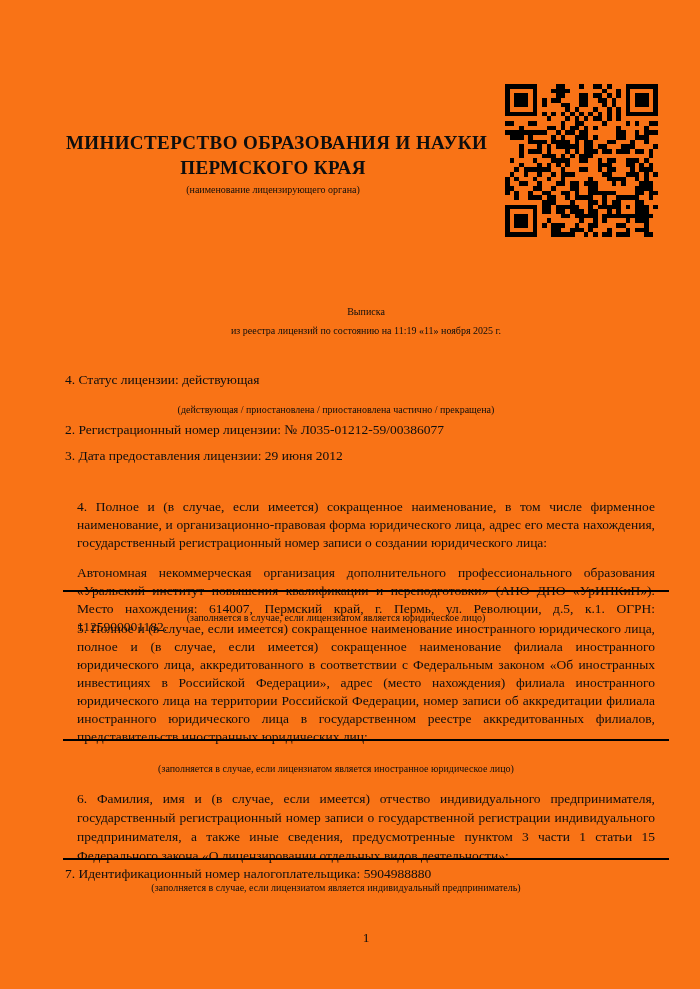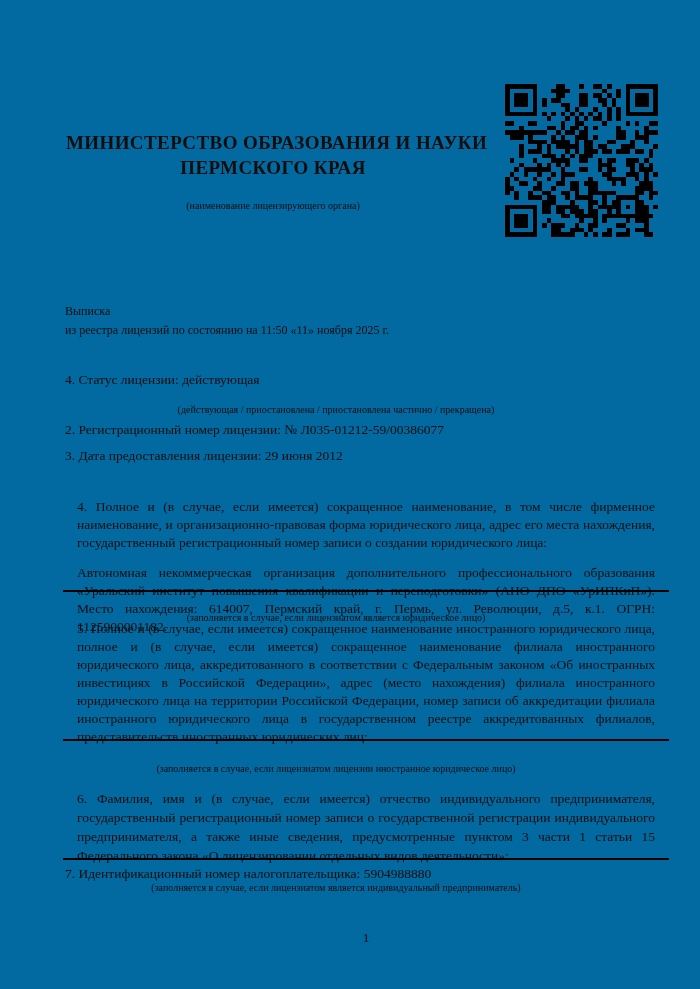--- a/index.html
+++ b/index.html
@@ -1,50 +1,50 @@
 <!DOCTYPE html>
 <html><head>
 <meta charset="utf-8">
 <style>
   html, body { margin: 0; padding: 0; background: #ffffff; }
   .page {
     position: relative;
     width: 700px;
     height: 989px;
-    background: #0369a1;
+    background: #f97316;
     color: #0e0e0e;
     font-family: "Liberation Serif", "DejaVu Serif", serif;
     overflow: hidden;
   }
   .abs { position: absolute; left: 65px; width: 602px; box-sizing: border-box; }
 
   
   .header-text {
     position: absolute;
     left: 66px; top: 130px; width: 414px;
     text-align: center;
   }
   .ministry-line {
     font-size: 19px;
     font-weight: bold;
     line-height: 25px;
     letter-spacing: 0.4px;
     white-space: nowrap;
   }
   .ministry-caption {
-    margin-top: 20px;
+    margin-top: 4px;
     font-size: 10px;
     line-height: 12px;
   }
 
   
   .qr { position: absolute; left: 505px; top: 84px; width: 153px; height: 153px; }
 
   
-  .doc-title { top: 302px; text-align: left; font-size: 12px; line-height: 19px; }
+  .doc-title { top: 302px; text-align: center; font-size: 10px; line-height: 19px; }
 
   
   .item { font-size: 13.5px; line-height: 19px; }
   .para { font-size: 13.5px; line-height: 18px; text-align: justify; }
   .para p { margin: 12px; }
 
   
   .caption {
     font-size: 10px;
     line-height: 13px;
@@ -74,42 +74,42 @@
   </div>
 
   <div class="qr">
     <svg id="qr-svg" viewBox="0 0 33 33" width="153" height="153" shape-rendering="crispEdges">
         <path d="M0 0h1v1h-1zM1 0h1v1h-1zM2 0h1v1h-1zM3 0h1v1h-1zM4 0h1v1h-1zM5 0h1v1h-1zM6 0h1v1h-1zM11 0h1v1h-1zM12 0h1v1h-1zM16 0h1v1h-1zM19 0h1v1h-1zM20 0h1v1h-1zM22 0h1v1h-1zM26 0h1v1h-1zM27 0h1v1h-1zM28 0h1v1h-1zM29 0h1v1h-1zM30 0h1v1h-1zM31 0h1v1h-1zM32 0h1v1h-1zM0 1h1v1h-1zM6 1h1v1h-1zM10 1h1v1h-1zM11 1h1v1h-1zM12 1h1v1h-1zM13 1h1v1h-1zM21 1h1v1h-1zM24 1h1v1h-1zM26 1h1v1h-1zM32 1h1v1h-1zM0 2h1v1h-1zM2 2h1v1h-1zM3 2h1v1h-1zM4 2h1v1h-1zM6 2h1v1h-1zM11 2h1v1h-1zM12 2h1v1h-1zM16 2h1v1h-1zM17 2h1v1h-1zM19 2h1v1h-1zM20 2h1v1h-1zM22 2h1v1h-1zM24 2h1v1h-1zM26 2h1v1h-1zM28 2h1v1h-1zM29 2h1v1h-1zM30 2h1v1h-1zM32 2h1v1h-1zM0 3h1v1h-1zM2 3h1v1h-1zM3 3h1v1h-1zM4 3h1v1h-1zM6 3h1v1h-1zM8 3h1v1h-1zM10 3h1v1h-1zM11 3h1v1h-1zM16 3h1v1h-1zM17 3h1v1h-1zM20 3h1v1h-1zM21 3h1v1h-1zM23 3h1v1h-1zM26 3h1v1h-1zM28 3h1v1h-1zM29 3h1v1h-1zM30 3h1v1h-1zM32 3h1v1h-1zM0 4h1v1h-1zM2 4h1v1h-1zM3 4h1v1h-1zM4 4h1v1h-1zM6 4h1v1h-1zM8 4h1v1h-1zM12 4h1v1h-1zM13 4h1v1h-1zM16 4h1v1h-1zM17 4h1v1h-1zM21 4h1v1h-1zM23 4h1v1h-1zM26 4h1v1h-1zM28 4h1v1h-1zM29 4h1v1h-1zM30 4h1v1h-1zM32 4h1v1h-1zM0 5h1v1h-1zM6 5h1v1h-1zM13 5h1v1h-1zM15 5h1v1h-1zM19 5h1v1h-1zM22 5h1v1h-1zM24 5h1v1h-1zM26 5h1v1h-1zM32 5h1v1h-1zM0 6h1v1h-1zM1 6h1v1h-1zM2 6h1v1h-1zM3 6h1v1h-1zM4 6h1v1h-1zM5 6h1v1h-1zM6 6h1v1h-1zM8 6h1v1h-1zM10 6h1v1h-1zM12 6h1v1h-1zM14 6h1v1h-1zM16 6h1v1h-1zM18 6h1v1h-1zM20 6h1v1h-1zM22 6h1v1h-1zM24 6h1v1h-1zM26 6h1v1h-1zM27 6h1v1h-1zM28 6h1v1h-1zM29 6h1v1h-1zM30 6h1v1h-1zM31 6h1v1h-1zM32 6h1v1h-1zM9 7h1v1h-1zM13 7h1v1h-1zM15 7h1v1h-1zM17 7h1v1h-1zM19 7h1v1h-1zM20 7h1v1h-1zM22 7h1v1h-1zM24 7h1v1h-1zM0 8h1v1h-1zM1 8h1v1h-1zM5 8h1v1h-1zM6 8h1v1h-1zM12 8h1v1h-1zM15 8h1v1h-1zM16 8h1v1h-1zM21 8h1v1h-1zM26 8h1v1h-1zM28 8h1v1h-1zM31 8h1v1h-1zM32 8h1v1h-1zM3 9h1v1h-1zM9 9h1v1h-1zM10 9h1v1h-1zM12 9h1v1h-1zM14 9h1v1h-1zM15 9h1v1h-1zM17 9h1v1h-1zM19 9h1v1h-1zM24 9h1v1h-1zM30 9h1v1h-1zM0 10h1v1h-1zM1 10h1v1h-1zM2 10h1v1h-1zM3 10h1v1h-1zM4 10h1v1h-1zM5 10h1v1h-1zM6 10h1v1h-1zM7 10h1v1h-1zM8 10h1v1h-1zM11 10h1v1h-1zM13 10h1v1h-1zM14 10h1v1h-1zM16 10h1v1h-1zM17 10h1v1h-1zM24 10h1v1h-1zM25 10h1v1h-1zM28 10h1v1h-1zM30 10h1v1h-1zM31 10h1v1h-1zM32 10h1v1h-1zM1 11h1v1h-1zM2 11h1v1h-1zM3 11h1v1h-1zM5 11h1v1h-1zM10 11h1v1h-1zM12 11h1v1h-1zM15 11h1v1h-1zM16 11h1v1h-1zM17 11h1v1h-1zM19 11h1v1h-1zM24 11h1v1h-1zM25 11h1v1h-1zM28 11h1v1h-1zM29 11h1v1h-1zM30 11h1v1h-1zM5 12h1v1h-1zM6 12h1v1h-1zM7 12h1v1h-1zM8 12h1v1h-1zM10 12h1v1h-1zM11 12h1v1h-1zM12 12h1v1h-1zM13 12h1v1h-1zM15 12h1v1h-1zM17 12h1v1h-1zM18 12h1v1h-1zM22 12h1v1h-1zM23 12h1v1h-1zM27 12h1v1h-1zM30 12h1v1h-1zM3 13h1v1h-1zM7 13h1v1h-1zM9 13h1v1h-1zM11 13h1v1h-1zM12 13h1v1h-1zM13 13h1v1h-1zM14 13h1v1h-1zM15 13h1v1h-1zM17 13h1v1h-1zM18 13h1v1h-1zM20 13h1v1h-1zM21 13h1v1h-1zM25 13h1v1h-1zM26 13h1v1h-1zM27 13h1v1h-1zM32 13h1v1h-1zM3 14h1v1h-1zM5 14h1v1h-1zM6 14h1v1h-1zM7 14h1v1h-1zM9 14h1v1h-1zM13 14h1v1h-1zM15 14h1v1h-1zM17 14h1v1h-1zM18 14h1v1h-1zM19 14h1v1h-1zM21 14h1v1h-1zM22 14h1v1h-1zM24 14h1v1h-1zM25 14h1v1h-1zM26 14h1v1h-1zM28 14h1v1h-1zM29 14h1v1h-1zM31 14h1v1h-1zM3 15h1v1h-1zM8 15h1v1h-1zM9 15h1v1h-1zM10 15h1v1h-1zM12 15h1v1h-1zM14 15h1v1h-1zM16 15h1v1h-1zM17 15h1v1h-1zM18 15h1v1h-1zM31 15h1v1h-1zM1 16h1v1h-1zM6 16h1v1h-1zM10 16h1v1h-1zM11 16h1v1h-1zM12 16h1v1h-1zM13 16h1v1h-1zM16 16h1v1h-1zM17 16h1v1h-1zM20 16h1v1h-1zM22 16h1v1h-1zM23 16h1v1h-1zM26 16h1v1h-1zM27 16h1v1h-1zM28 16h1v1h-1zM30 16h1v1h-1zM3 17h1v1h-1zM7 17h1v1h-1zM9 17h1v1h-1zM11 17h1v1h-1zM13 17h1v1h-1zM20 17h1v1h-1zM21 17h1v1h-1zM22 17h1v1h-1zM26 17h1v1h-1zM27 17h1v1h-1zM29 17h1v1h-1zM31 17h1v1h-1zM2 18h1v1h-1zM4 18h1v1h-1zM5 18h1v1h-1zM6 18h1v1h-1zM7 18h1v1h-1zM8 18h1v1h-1zM9 18h1v1h-1zM12 18h1v1h-1zM16 18h1v1h-1zM17 18h1v1h-1zM20 18h1v1h-1zM22 18h1v1h-1zM23 18h1v1h-1zM27 18h1v1h-1zM29 18h1v1h-1zM30 18h1v1h-1zM31 18h1v1h-1zM1 19h1v1h-1zM4 19h1v1h-1zM7 19h1v1h-1zM10 19h1v1h-1zM12 19h1v1h-1zM13 19h1v1h-1zM14 19h1v1h-1zM21 19h1v1h-1zM22 19h1v1h-1zM26 19h1v1h-1zM27 19h1v1h-1zM28 19h1v1h-1zM30 19h1v1h-1zM32 19h1v1h-1zM0 20h1v1h-1zM2 20h1v1h-1zM6 20h1v1h-1zM9 20h1v1h-1zM12 20h1v1h-1zM18 20h1v1h-1zM22 20h1v1h-1zM23 20h1v1h-1zM24 20h1v1h-1zM25 20h1v1h-1zM28 20h1v1h-1zM30 20h1v1h-1zM0 21h1v1h-1zM3 21h1v1h-1zM4 21h1v1h-1zM7 21h1v1h-1zM11 21h1v1h-1zM12 21h1v1h-1zM14 21h1v1h-1zM15 21h1v1h-1zM17 21h1v1h-1zM18 21h1v1h-1zM19 21h1v1h-1zM23 21h1v1h-1zM25 21h1v1h-1zM29 21h1v1h-1zM30 21h1v1h-1zM31 21h1v1h-1zM0 22h1v1h-1zM1 22h1v1h-1zM6 22h1v1h-1zM7 22h1v1h-1zM10 22h1v1h-1zM14 22h1v1h-1zM15 22h1v1h-1zM18 22h1v1h-1zM19 22h1v1h-1zM28 22h1v1h-1zM29 22h1v1h-1zM30 22h1v1h-1zM31 22h1v1h-1zM0 23h1v1h-1zM2 23h1v1h-1zM5 23h1v1h-1zM8 23h1v1h-1zM9 23h1v1h-1zM12 23h1v1h-1zM13 23h1v1h-1zM15 23h1v1h-1zM18 23h1v1h-1zM19 23h1v1h-1zM20 23h1v1h-1zM21 23h1v1h-1zM22 23h1v1h-1zM23 23h1v1h-1zM28 23h1v1h-1zM29 23h1v1h-1zM31 23h1v1h-1zM32 23h1v1h-1zM2 24h1v1h-1zM5 24h1v1h-1zM6 24h1v1h-1zM7 24h1v1h-1zM9 24h1v1h-1zM10 24h1v1h-1zM13 24h1v1h-1zM15 24h1v1h-1zM16 24h1v1h-1zM17 24h1v1h-1zM18 24h1v1h-1zM21 24h1v1h-1zM24 24h1v1h-1zM25 24h1v1h-1zM26 24h1v1h-1zM27 24h1v1h-1zM28 24h1v1h-1zM31 24h1v1h-1zM8 25h1v1h-1zM9 25h1v1h-1zM10 25h1v1h-1zM14 25h1v1h-1zM18 25h1v1h-1zM19 25h1v1h-1zM21 25h1v1h-1zM23 25h1v1h-1zM24 25h1v1h-1zM28 25h1v1h-1zM29 25h1v1h-1zM0 26h1v1h-1zM1 26h1v1h-1zM2 26h1v1h-1zM3 26h1v1h-1zM4 26h1v1h-1zM5 26h1v1h-1zM6 26h1v1h-1zM8 26h1v1h-1zM9 26h1v1h-1zM11 26h1v1h-1zM12 26h1v1h-1zM13 26h1v1h-1zM14 26h1v1h-1zM15 26h1v1h-1zM18 26h1v1h-1zM20 26h1v1h-1zM21 26h1v1h-1zM22 26h1v1h-1zM23 26h1v1h-1zM24 26h1v1h-1zM26 26h1v1h-1zM28 26h1v1h-1zM29 26h1v1h-1zM30 26h1v1h-1zM32 26h1v1h-1zM0 27h1v1h-1zM6 27h1v1h-1zM8 27h1v1h-1zM9 27h1v1h-1zM11 27h1v1h-1zM12 27h1v1h-1zM14 27h1v1h-1zM15 27h1v1h-1zM16 27h1v1h-1zM18 27h1v1h-1zM19 27h1v1h-1zM22 27h1v1h-1zM24 27h1v1h-1zM28 27h1v1h-1zM29 27h1v1h-1zM30 27h1v1h-1zM0 28h1v1h-1zM2 28h1v1h-1zM3 28h1v1h-1zM4 28h1v1h-1zM6 28h1v1h-1zM12 28h1v1h-1zM13 28h1v1h-1zM15 28h1v1h-1zM16 28h1v1h-1zM17 28h1v1h-1zM18 28h1v1h-1zM19 28h1v1h-1zM21 28h1v1h-1zM22 28h1v1h-1zM23 28h1v1h-1zM24 28h1v1h-1zM25 28h1v1h-1zM26 28h1v1h-1zM27 28h1v1h-1zM28 28h1v1h-1zM29 28h1v1h-1zM30 28h1v1h-1zM31 28h1v1h-1zM0 29h1v1h-1zM2 29h1v1h-1zM3 29h1v1h-1zM4 29h1v1h-1zM6 29h1v1h-1zM9 29h1v1h-1zM16 29h1v1h-1zM19 29h1v1h-1zM21 29h1v1h-1zM26 29h1v1h-1zM28 29h1v1h-1zM29 29h1v1h-1zM30 29h1v1h-1zM0 30h1v1h-1zM2 30h1v1h-1zM3 30h1v1h-1zM4 30h1v1h-1zM6 30h1v1h-1zM8 30h1v1h-1zM10 30h1v1h-1zM11 30h1v1h-1zM12 30h1v1h-1zM15 30h1v1h-1zM18 30h1v1h-1zM19 30h1v1h-1zM24 30h1v1h-1zM25 30h1v1h-1zM30 30h1v1h-1zM0 31h1v1h-1zM6 31h1v1h-1zM10 31h1v1h-1zM11 31h1v1h-1zM14 31h1v1h-1zM15 31h1v1h-1zM16 31h1v1h-1zM18 31h1v1h-1zM22 31h1v1h-1zM26 31h1v1h-1zM28 31h1v1h-1zM29 31h1v1h-1zM30 31h1v1h-1zM0 32h1v1h-1zM1 32h1v1h-1zM2 32h1v1h-1zM3 32h1v1h-1zM4 32h1v1h-1zM5 32h1v1h-1zM6 32h1v1h-1zM10 32h1v1h-1zM11 32h1v1h-1zM12 32h1v1h-1zM13 32h1v1h-1zM14 32h1v1h-1zM17 32h1v1h-1zM19 32h1v1h-1zM21 32h1v1h-1zM22 32h1v1h-1zM24 32h1v1h-1zM25 32h1v1h-1zM26 32h1v1h-1zM30 32h1v1h-1zM31 32h1v1h-1z" fill="#000000"></path>
       </svg>
   </div>
 
   <div class="abs doc-title">
     <div>Выписка</div>
-    <div>из реестра лицензий по состоянию на 11:50 «11» ноября 2025 г.</div>
+    <div>из реестра лицензий по состоянию на 11:19 «11» ноября 2025 г.</div>
   </div>
 
   <div class="abs item" style="top:370px">4. Статус лицензии: действующая</div>
   <div class="abs caption" style="top:387px">(действующая / приостановлена / приостановлена частично / прекращена)</div>
 
   <div class="abs item" style="top:420px">2. Регистрационный номер лицензии: № Л035-01212-59/00386077</div>
 
   <div class="abs item" style="top:446px">3. Дата предоставления лицензии: 29 июня 2012</div>
 
   <div class="abs para" style="top:486px">
     <p>4. Полное и (в случае, если имеется) сокращенное наименование, в том числе фирменное наименование, и организационно-правовая форма юридического лица, адрес его места нахождения, государственный регистрационный номер записи о создании юридического лица:</p>
     <p>Автономная некоммерческая организация дополнительного профессионального образования «Уральский институт повышения квалификации и переподготовки» (АНО ДПО «УрИПКиП»). Место нахождения: 614007, Пермский край, г. Пермь, ул. Революции, д.5, к.1. ОГРН: 1125900001182.</p>
   </div>
   <div class="blank-line" style="top:590px"></div>
   <div class="abs caption" style="top:595px">(заполняется в случае, если лицензиатом является юридическое лицо)</div>
 
   <div class="abs para" style="top:608px">
     <p>5. Полное и (в случае, если имеется) сокращенное наименование иностранного юридического лица, полное и (в случае, если имеется) сокращенное наименование филиала иностранного юридического лица, аккредитованного в соответствии с Федеральным законом «Об иностранных инвестициях в Российской Федерации», адрес (место нахождения) филиала иностранного юридического лица на территории Российской Федерации, номер записи об аккредитации филиала иностранного юридического лица в государственном реестре аккредитованных филиалов, представительств иностранных юридических лиц:</p>
   </div>
   <div class="blank-line" style="top:739px"></div>
-  <div class="abs caption" style="top:746px">(заполняется в случае, если лицензиатом лицензии иностранное юридическое лицо)</div>
+  <div class="abs caption" style="top:746px">(заполняется в случае, если лицензиатом является иностранное юридическое лицо)</div>
 
   <div class="abs para" style="top:777px; line-height:19px">
     <p>6. Фамилия, имя и (в случае, если имеется) отчество индивидуального предпринимателя, государственный регистрационный номер записи о государственной регистрации индивидуального предпринимателя, а также иные сведения, предусмотренные пунктом 3 части 1 статьи 15 Федерального закона «О лицензировании отдельных видов деятельности»:</p>
   </div>
   <div class="blank-line" style="top:858px"></div>
   <div class="abs caption" style="top:865px">(заполняется в случае, если лицензиатом является индивидуальный предприниматель)</div>
 
   <div class="abs item" style="top:864px">7. Идентификационный номер налогоплательщика: 5904988880</div>
 
   <div class="abs page-number">1</div>

